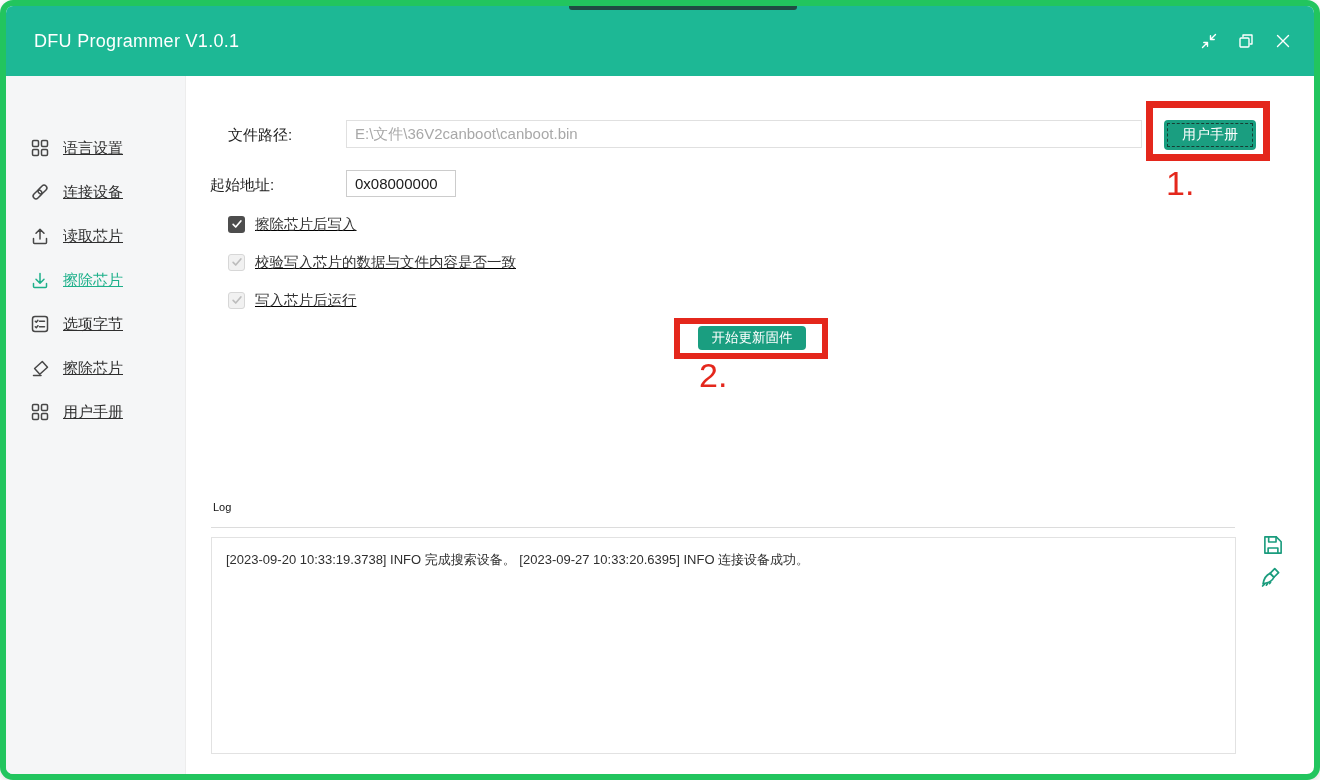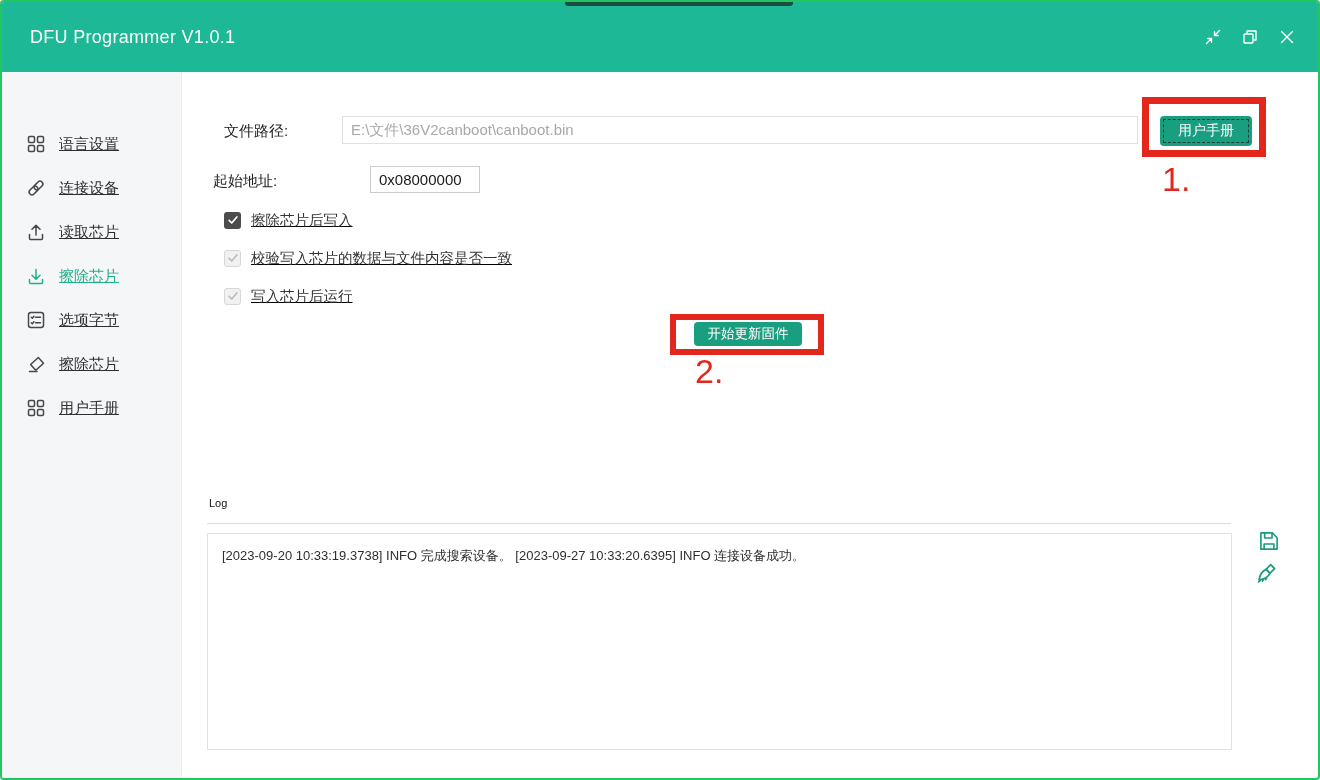--- a/index.html
+++ b/index.html
@@ -1,19 +1,19 @@
 <!DOCTYPE html>
 <html><head>
 <meta charset="utf-8">
 <style>
   * { margin:0; padding:0; box-sizing:border-box; }
   html,body { width:1320px; height:780px; background:#ffffff; overflow:hidden;
               font-family:"Liberation Sans","DejaVu Sans",sans-serif; }
   #window { position:relative; width:1320px; height:780px; background:#ffffff;
-            border:2px solid #22c55e; border-radius:4px; overflow:hidden;
+            border:6px solid #22c55e; border-radius:13px; overflow:hidden;
             box-shadow:0 2px 8px rgba(0,0,0,.15); }
 
   
   .titlebar { position:absolute; left:0; top:0; right:0; height:70px; background:#1db895; }
   .title { position:absolute; left:28px; top:0; height:70px; line-height:70px;
            color:#ffffff; font-size:18px; font-weight:300; letter-spacing:.3px; }
   .notch { position:absolute; left:563px; top:0; width:228px; height:4px;
            background:rgba(32,52,48,.82); border-radius:0 0 3px 3px; }
   .win-controls { position:absolute; right:18px; top:0; height:70px; display:flex;
                   align-items:center; gap:11px; }
@@ -30,21 +30,21 @@
   .side-item .lbl { font-size:15px; color:#2f2f2f;text-decoration:underline; }
   .side-item.active svg { stroke:#1db08a; }
   .side-item.active .lbl { color:#1db08a; }
 
   
   .field-label { position:absolute; font-size:15px; color:#222222; }
   .text-input { position:absolute; border:1px solid #e0e0e0; background:#ffffff;
                 font-size:15px; padding:0 8px; outline:none;
                 font-family:"Liberation Sans","DejaVu Sans",sans-serif; }
   #file-input { left:340px; top:114px; width:796px; height:28px; color:#a8a8a8; }
-  #addr-input { left:340px; top:164px; width:110px; height:27px; color:#1a1a1a; border-color:#cccccc;margin-left:28px; }
+  #addr-input { left:340px; top:164px; width:110px; height:27px; color:#1a1a1a; border-color:#cccccc; }
 
   .teal-btn { position:absolute; background:#1a9e80; color:#ffffff; border:none;
               border-radius:4px; font-size:14px; cursor:pointer;
               font-family:"Liberation Sans","DejaVu Sans",sans-serif; }
   #choose-btn { left:1158px; top:114px; width:92px; height:30px;
                 outline:1px dashed #173d33; outline-offset:-4px; }
   #update-btn { left:692px; top:320px; width:108px; height:24px; font-size:13.5px; }
 
   .red-box { position:absolute; border-style:solid; border-color:#e4271c; pointer-events:none; }
   #red-box-1 { left:1140px; top:95px; width:124px; height:60px; border-width:7px; }
@@ -169,21 +169,21 @@
       <span class="lbl">用户手册</span>
     </div>
   </div>
 
   <span class="field-label" style="left:222px; top:120px;">文件路径:</span>
   <input id="file-input" class="text-input" type="text" value="E:\文件\36V2canboot\canboot.bin" style="">
   <button id="choose-btn" class="teal-btn">用户手册</button>
   <div id="red-box-1" class="red-box"></div>
   <span id="step-1" class="step-num">1.</span>
 
-  <span class="field-label" style="left:211px; top:170px;">起始地址:</span>
+  <span class="field-label" style="left:204px; top:170px;">起始地址:</span>
   <input id="addr-input" class="text-input" type="text" value="0x08000000" style="">
 
   <div class="cb-row" style="top:208px;">
     <span class="cb-box on">
       <svg width="12" height="12" viewBox="0 0 14 14">
           <path d="M2.5 7.5 L5.5 10.5 L11.5 3.5"></path>
         </svg>
     </span>
     <span class="cb-label">擦除芯片后写入</span>
   </div>

